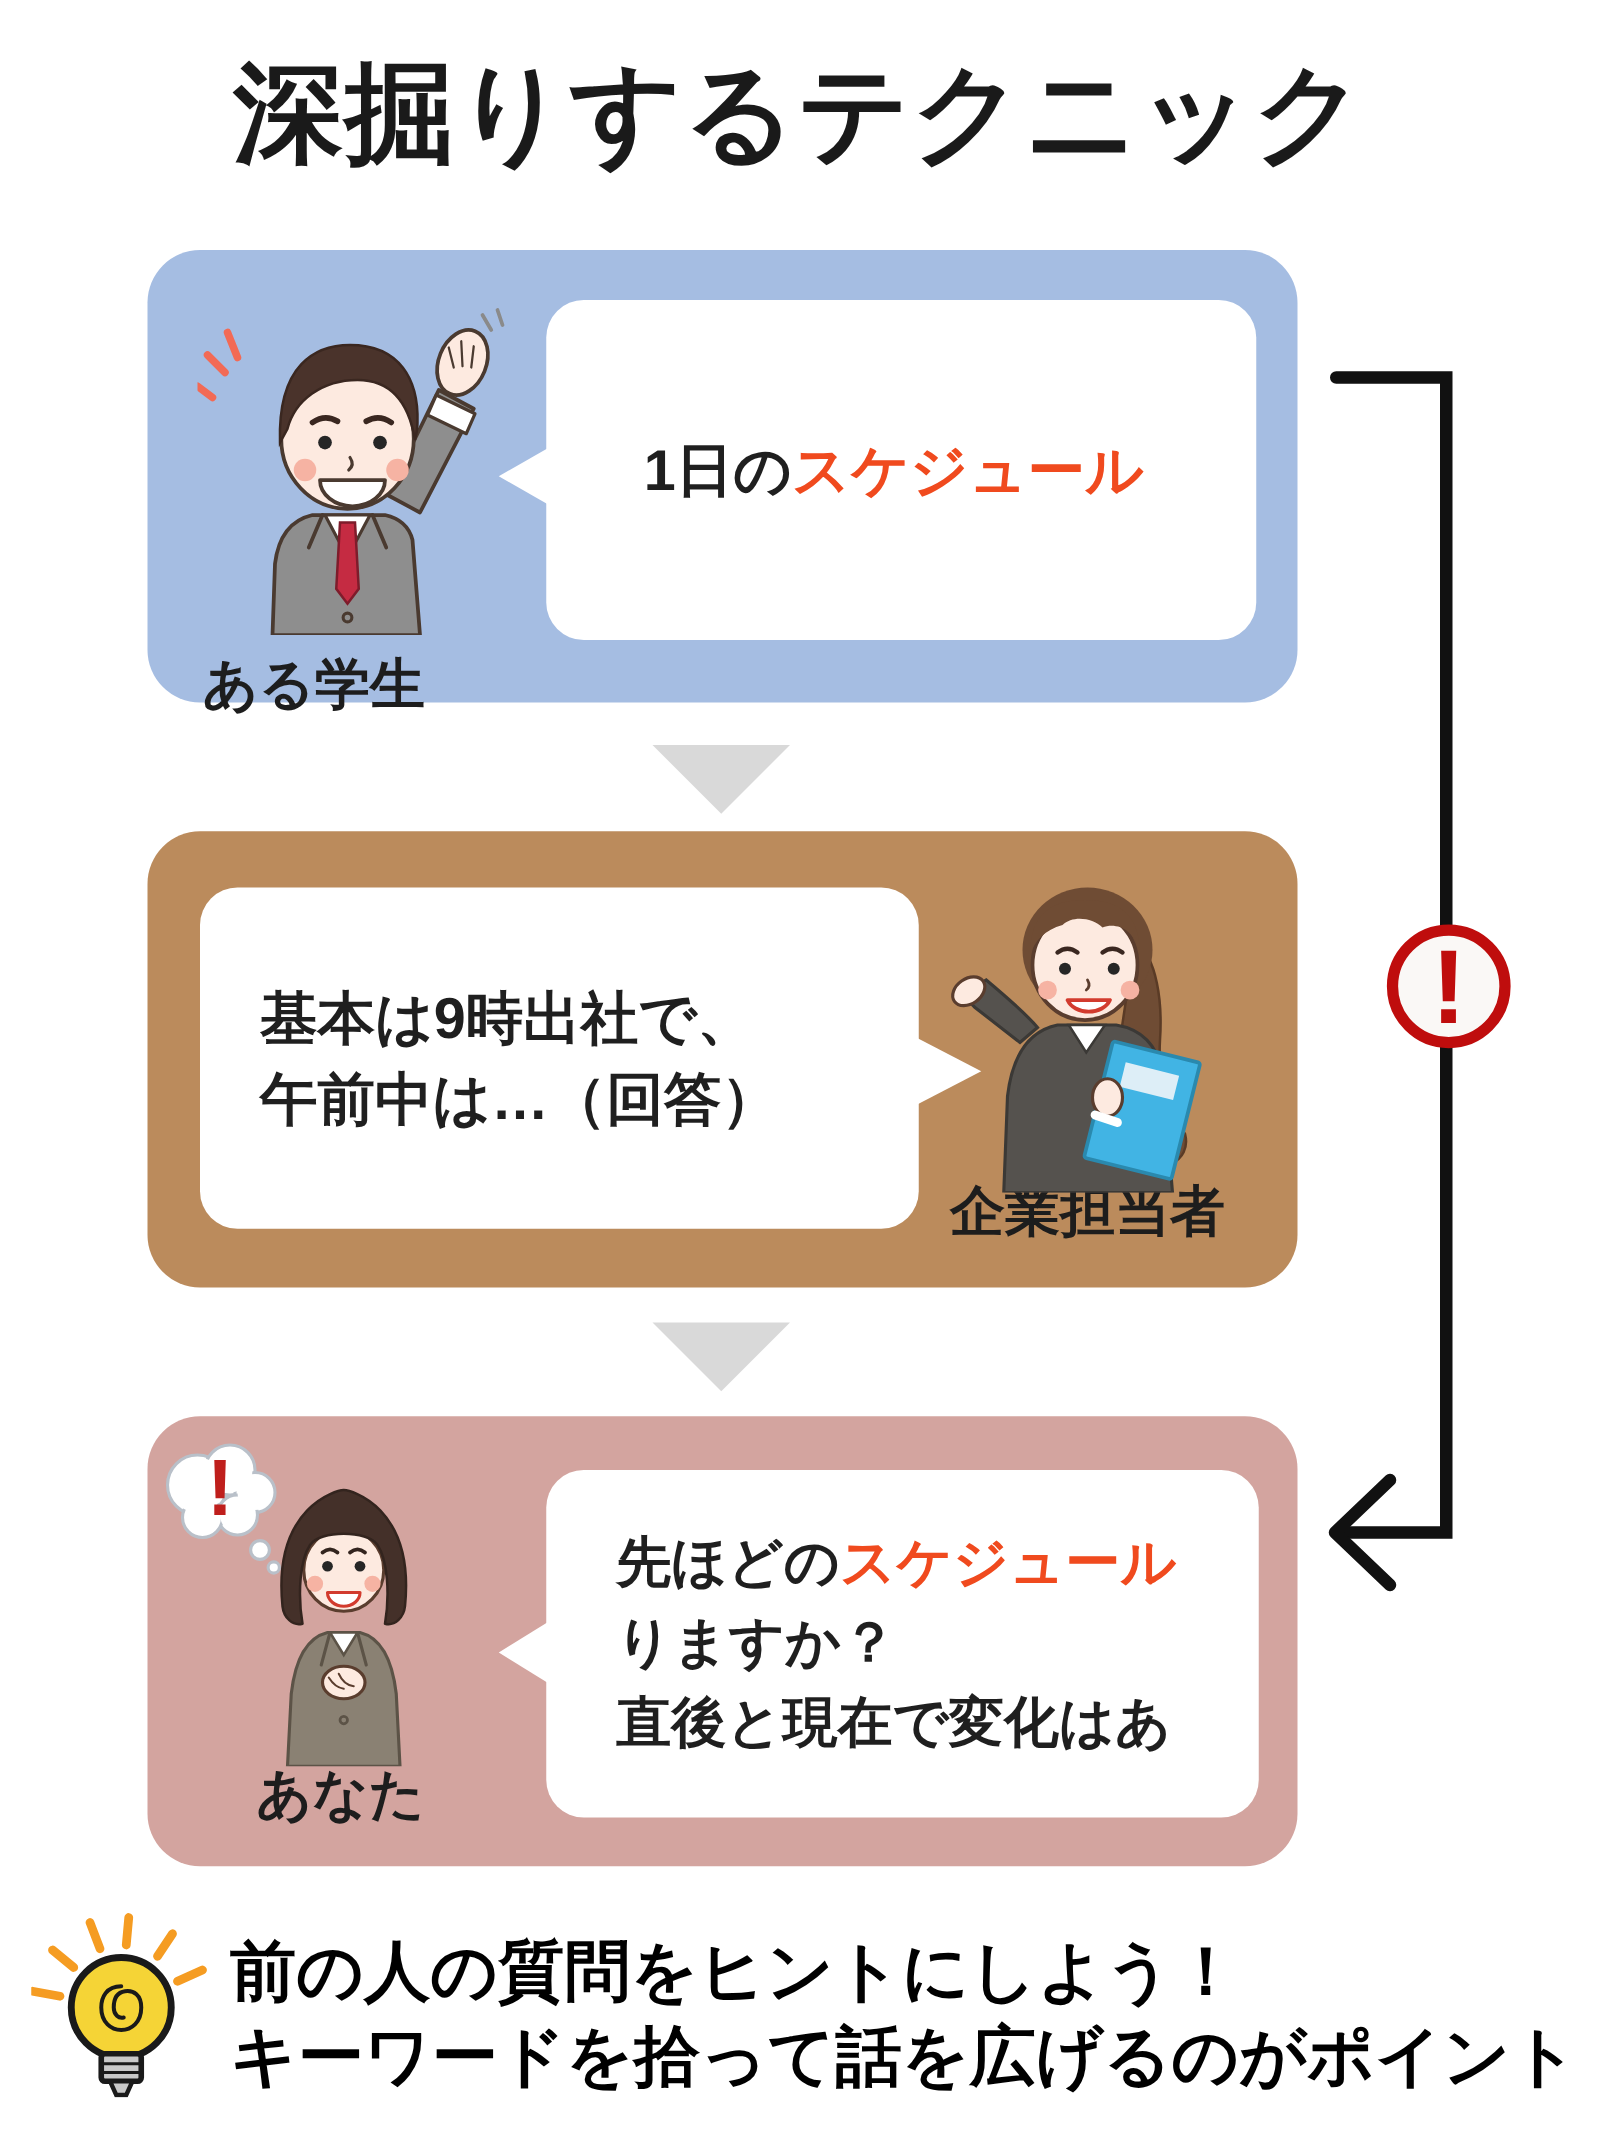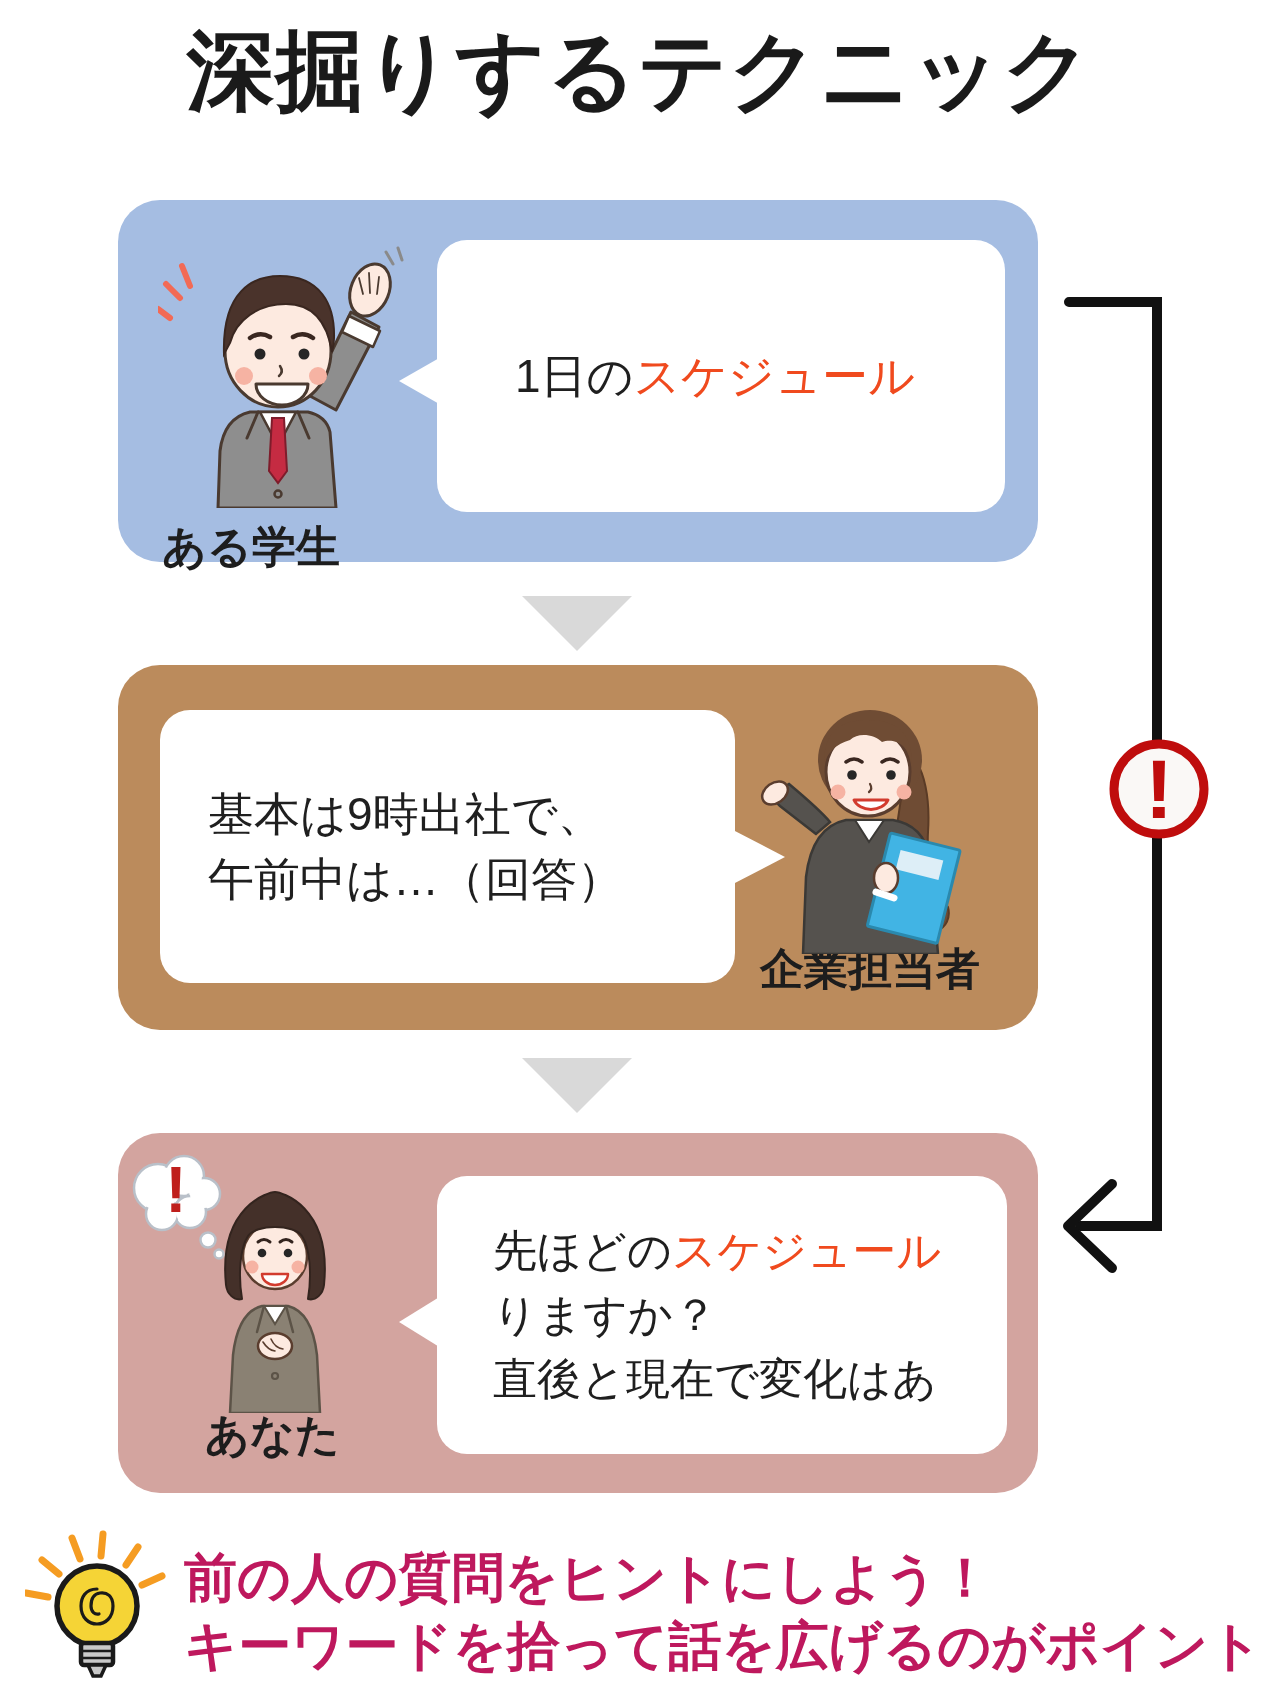--- a/index.html
+++ b/index.html
@@ -1,48 +1,48 @@
 <!DOCTYPE html>
 <html style="--panel_student: #a5bde2; --panel_company: #bb8b5c; --panel_you: #d3a49f; --accent_red: #f04a1e; --alert_red: #bf0d0d; --arrow_black: #111111; --triangle_gray: #d9d9d9; --text_black: #1f1f1f;"><head>
 <meta charset="utf-8">
 <style>
   html,body{margin:0;padding:0;background:#fff;}
   .stage{position:relative;width:1280px;height:1704px;background:#ffffff;overflow:hidden;
          font-family:"Liberation Sans","DejaVu Sans",sans-serif;}
-  .title{position:absolute;left:0;top:12px;width:100%;text-align:center;
+  .title{position:absolute;left:0;top:32px;width:100%;text-align:center;
          font-size:88px;font-weight:900;color:#1a1a1a;letter-spacing:1px;}
   .panel{position:absolute;left:118px;width:920px;border-radius:42px;}
   #panel-student{top:200px;height:362px;background:var(--panel_student);}
   #panel-company{top:665px;height:365px;background:var(--panel_company);}
   #panel-you{top:1133px;height:360px;background:var(--panel_you);}
   .bubble{position:absolute;background:#fff;border-radius:30px;display:flex;
           flex-direction:column;justify-content:center;box-sizing:border-box;}
   #bubble-student{left:437px;top:240px;width:568px;height:272px;padding-left:78px;}
   #bubble-company{left:160px;top:710px;width:575px;height:273px;padding-left:48px;}
   #bubble-you{left:437px;top:1176px;width:570px;height:278px;padding-left:56px;}
-  .line{font-size:46px;line-height:65px;font-weight:400;color:var(--text_black);white-space:nowrap;}
+  .line{font-size:46px;line-height:65px;font-weight:700;color:var(--text_black);white-space:nowrap;}
   #bubble-you .line{font-size:44px;line-height:64px;}
   .kw{color:var(--accent_red);}
   .tail{position:absolute;width:0;height:0;}
   #tail-student{left:399px;top:357px;border-top:24px solid transparent;
     border-bottom:24px solid transparent;border-right:42px solid #fff;}
   #tail-company{left:733px;top:830px;border-top:27px solid transparent;
     border-bottom:27px solid transparent;border-left:52px solid #fff;}
   #tail-you{left:399px;top:1296px;border-top:26px solid transparent;
     border-bottom:26px solid transparent;border-right:42px solid #fff;}
   .speaker{position:absolute;font-weight:900;color:#1d1d1d;font-size:44px;}
   #speaker-student{left:162px;top:518px;}
   #speaker-company{left:745px;top:940px;width:250px;text-align:center;font-family:Liberation Serif, serif;}
   #speaker-you{left:205px;top:1406px;width:145px;text-align:left;}
   .flow-tri{position:absolute;left:522px;width:0;height:0;border-left:55px solid transparent;
     border-right:55px solid transparent;border-top:55px solid var(--triangle_gray);}
   #tri1{top:596px;}
   #tri2{top:1058px;}
   .note-text{position:absolute;left:184px;top:1544px;font-size:53px;line-height:68px;
-    font-weight:900;color:#be185d;white-space:nowrap;}
+    font-weight:900;color:#000000;white-space:nowrap;}
   svg.abs{position:absolute;}
   #illu-student{left:158px;top:246px;}
   #illu-company{left:758px;top:692px;}
   #illu-you{left:200px;top:1180px;}
   #thought{left:126px;top:1150px;}
   #bulb{left:25px;top:1506px;}
   #connector{left:0;top:0;}
 </style>
 </head>
 <body>

